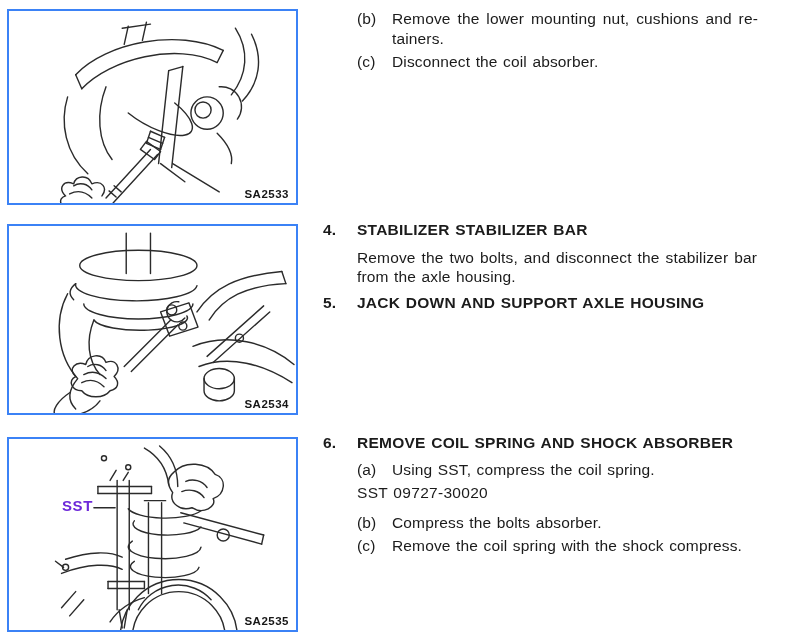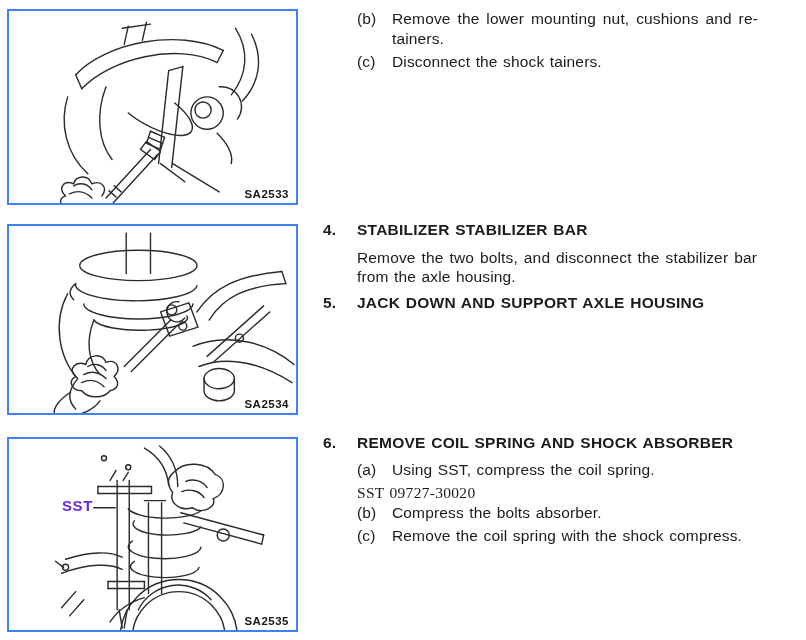--- a/index.html
+++ b/index.html
@@ -41,21 +41,21 @@
   .subrow{display:flex;margin-bottom:4px;}
   .marker{flex:0 0 35px;}
   .stext{flex:1;}
   .jline{text-align:justify;text-align-last:justify;}
 
   .steprow{display:flex;}
   .stepnum{flex:0 0 34px;font-weight:bold;}
   .steptitle{flex:1;font-weight:bold;letter-spacing:.25px;}
   .stepbody{margin-left:34px;margin-top:8px;width:400px;}
   .substeps{margin-left:34px;margin-top:7px;width:403px;}
-  .sstline{margin-bottom:0;letter-spacing:.3px;font-family:Liberation Serif, serif;}
+  .sstline{margin-bottom:10px;letter-spacing:.3px;}
 </style>
 </head>
 <body>
 
 <div class="page">
 
   <figure class="figbox" id="fig1">
     <svg viewBox="0 0 284 188">
 
       <path d="M66,62 C96,30 168,16 212,38"></path>
@@ -207,21 +207,21 @@
   <div class="blk txt" id="blk-bc">
     <div class="subrow">
       <span class="marker">(b)</span>
       <div class="stext">
         <div class="jline">Remove the lower mounting nut, cushions and re-</div>
         <div>tainers.</div>
       </div>
     </div>
     <div class="subrow">
       <span class="marker">(c)</span>
-      <div class="stext">Disconnect the shock tainers.</div>
+      <div class="stext">Disconnect the coil absorber.</div>
     </div>
   </div>
 
   <div class="blk txt" id="blk-s4">
     <div class="steprow">
       <span class="stepnum">4.</span>
       <span class="steptitle">STABILIZER STABILIZER BAR</span>
     </div>
     <div class="stepbody">
       <div class="jline">Remove the two bolts, and disconnect the stabilizer bar</div>

